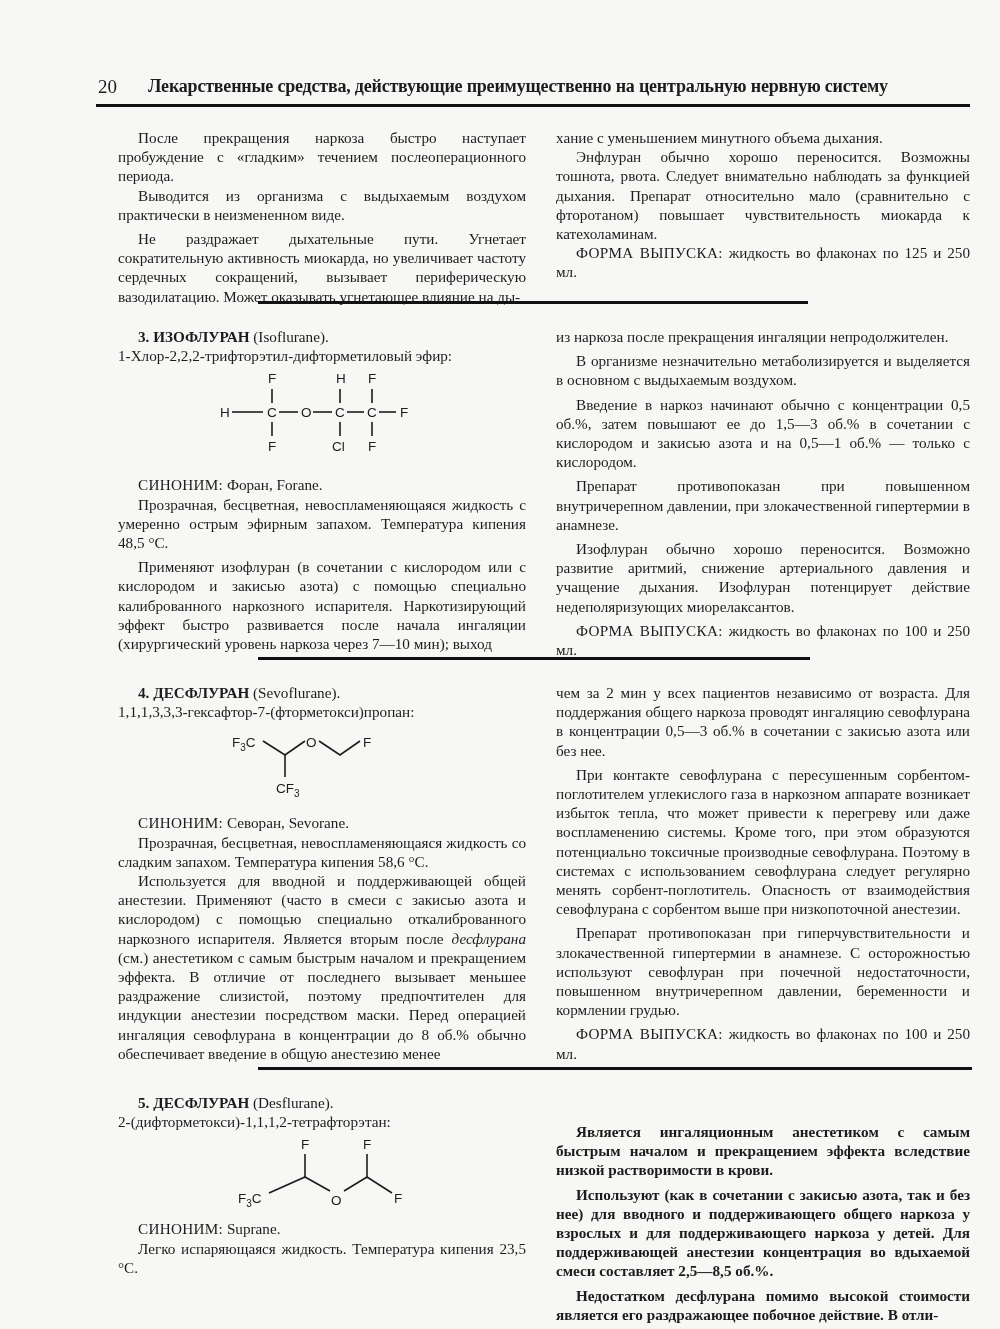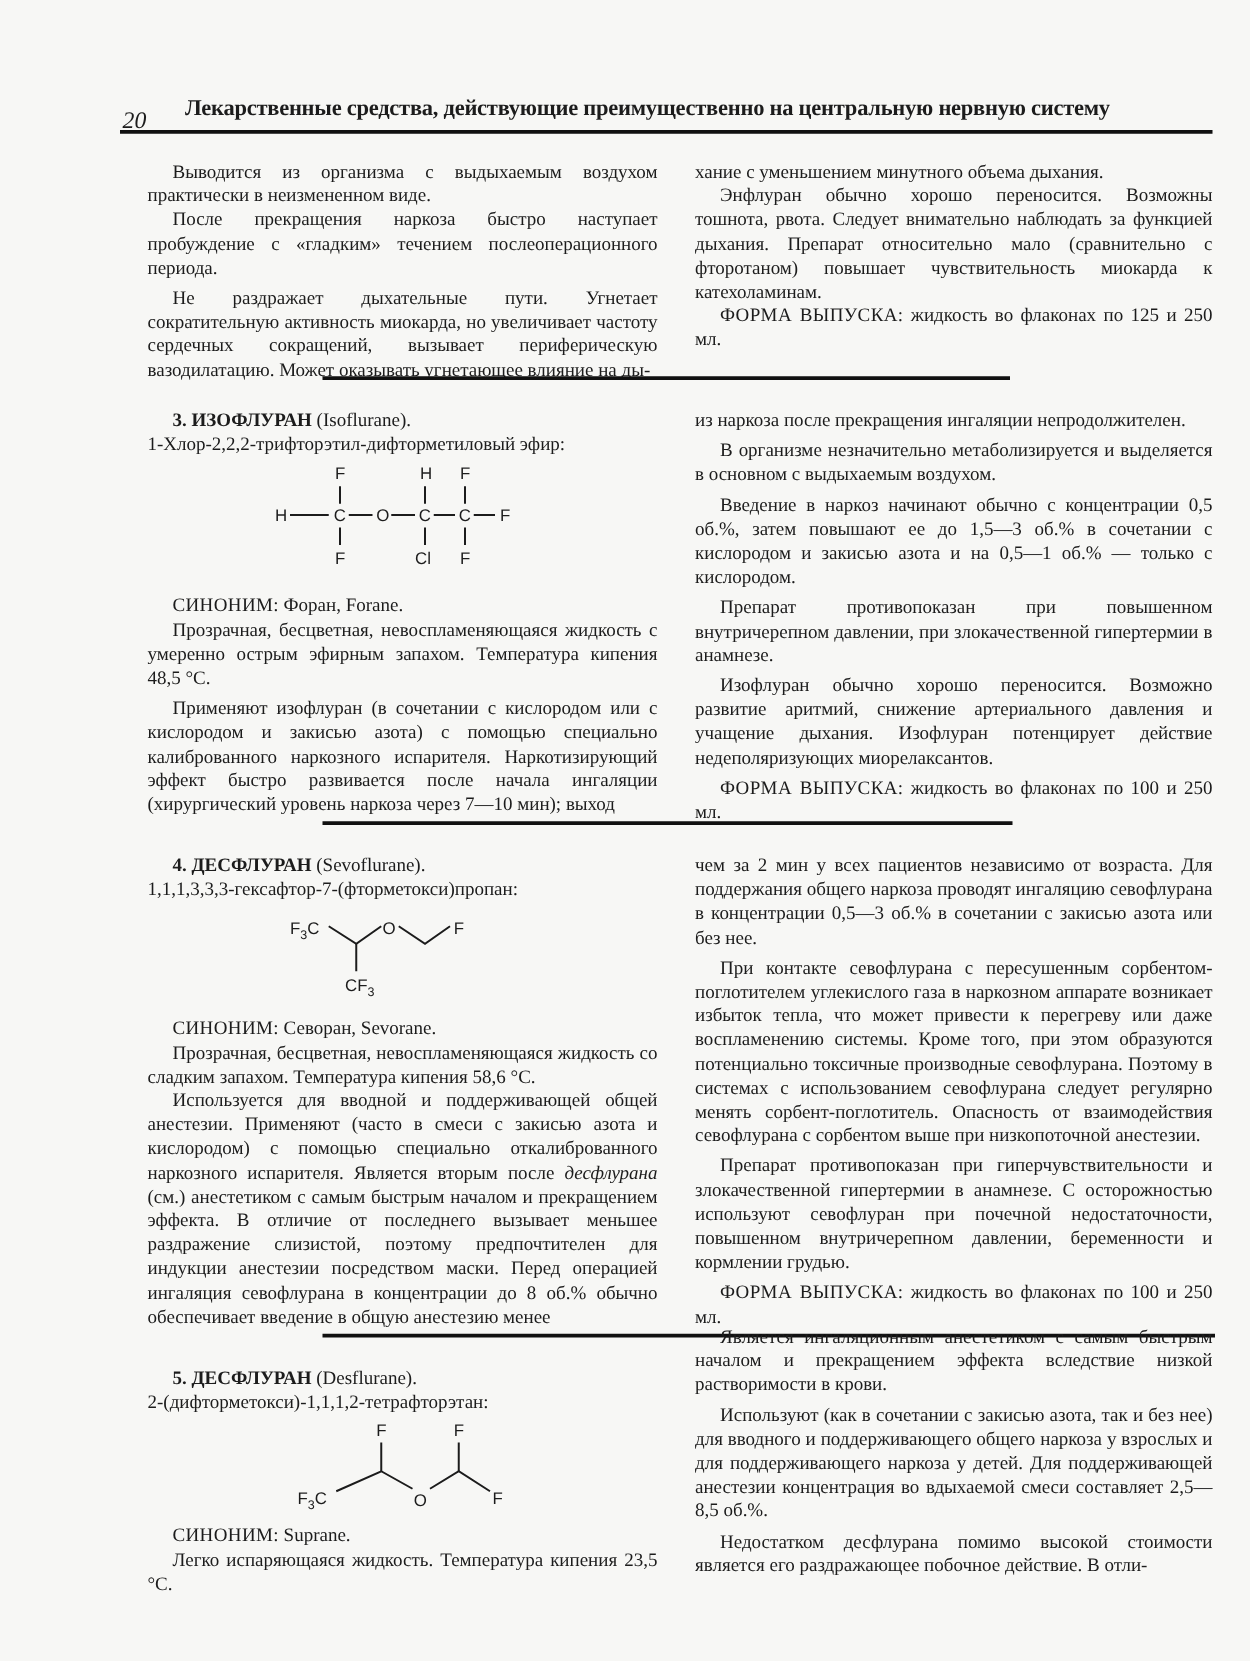--- a/index.html
+++ b/index.html
@@ -5,21 +5,21 @@
     html, body { margin: 0; padding: 0; }
     body {
       width: 1000px; height: 1329px; position: relative; overflow: hidden;
       background: #f7f7f5; color: #1c1c1c;
       font-family: "Liberation Serif", "DejaVu Serif", serif;
     }
     .header {
       position: absolute; left: 96px; top: 74px; width: 874px; height: 30px;
       border-bottom: 3px solid #111;
     }
-    .page-num { position: absolute; left: 2px; top: 12px; font-size: 19px; font-style: italic; }
+    .page-num { position: absolute; left: 2px; top: 2px; font-size: 19px; }
     .running-title {
       position: absolute; left: 52px; top: 2px; font-size: 18px;
       font-weight: bold; letter-spacing: -0.2px; white-space: nowrap;
     }
     .col {
       position: absolute; font-size: 15.2px; line-height: 19.2px;
       text-align: justify; text-align-last: auto;
     }
     .col.left { left: 118px; width: 408px; }
     .col.right { left: 556px; width: 414px; }
@@ -38,22 +38,22 @@
   </style>
 </head>
 <body>
 
 <div class="header">
   <span class="page-num">20</span>
   <span class="running-title">Лекарственные средства, действующие преимущественно на центральную нервную систему</span>
 </div>
 
 <div class="col left" style="top:128px;">
+  <p>После прекращения наркоза быстро наступает пробуждение с «гладким» течением послеоперационного периода.</p>
   <p>Выводится из организма с выдыхаемым воздухом практически в неизмененном виде.</p>
-  <p>После прекращения наркоза быстро наступает пробуждение с «гладким» течением послеоперационного периода.</p>
   <p class="gap">Не раздражает дыхательные пути. Угнетает сократительную активность миокарда, но увеличивает частоту сердечных сокращений, вызывает периферическую вазодилатацию. Может оказывать угнетающее влияние на ды-</p>
 </div>
 <div class="col right" style="top:128px;">
   <p class="noind">хание с уменьшением минутного объема дыхания.</p>
   <p>Энфлуран обычно хорошо переносится. Возможны тошнота, рвота. Следует внимательно наблюдать за функцией дыхания. Препарат относительно мало (сравнительно с фторотаном) повышает чувствительность миокарда к катехоламинам.</p>
   <p><span class="caps">ФОРМА ВЫПУСКА:</span><span> жидкость во флаконах по 125 и 250 мл.</span></p>
 </div>
 
 <div class="sep" style="left:258px; top:301px; width:550px;"></div>
 
@@ -135,17 +135,17 @@
     <line x1="249" y1="19" x2="249" y2="42"></line>
     <text x="120" y="68"><tspan>F</tspan><tspan class="sub" dy="4">3</tspan><tspan dy="-4">C</tspan></text>
     <polyline points="151,58 187,42 212,56"></polyline>
     <text x="213" y="70">O</text>
     <polyline points="226,56 249,42 274,58"></polyline>
     <text x="276" y="68">F</text>
   </svg>
   <p><span class="caps">СИНОНИМ:</span><span> Suprane.</span></p>
   <p>Легко испаряющаяся жидкость. Температура кипения 23,5 °C.</p>
 </div>
-<div class="col right" style="top:1060px;">
+<div class="col right" style="top:1122px;font-weight:bold;">
   <p>Является ингаляционным анестетиком с самым быстрым началом и прекращением эффекта вследствие низкой растворимости в крови.</p>
   <p class="gap">Используют (как в сочетании с закисью азота, так и без нее) для вводного и поддерживающего общего наркоза у взрослых и для поддерживающего наркоза у детей. Для поддерживающей анестезии концентрация во вдыхаемой смеси составляет 2,5—8,5 об.%.</p>
   <p class="gap">Недостатком десфлурана помимо высокой стоимости является его раздражающее побочное действие. В отли-</p>
 </div>
 
 </body></html>

